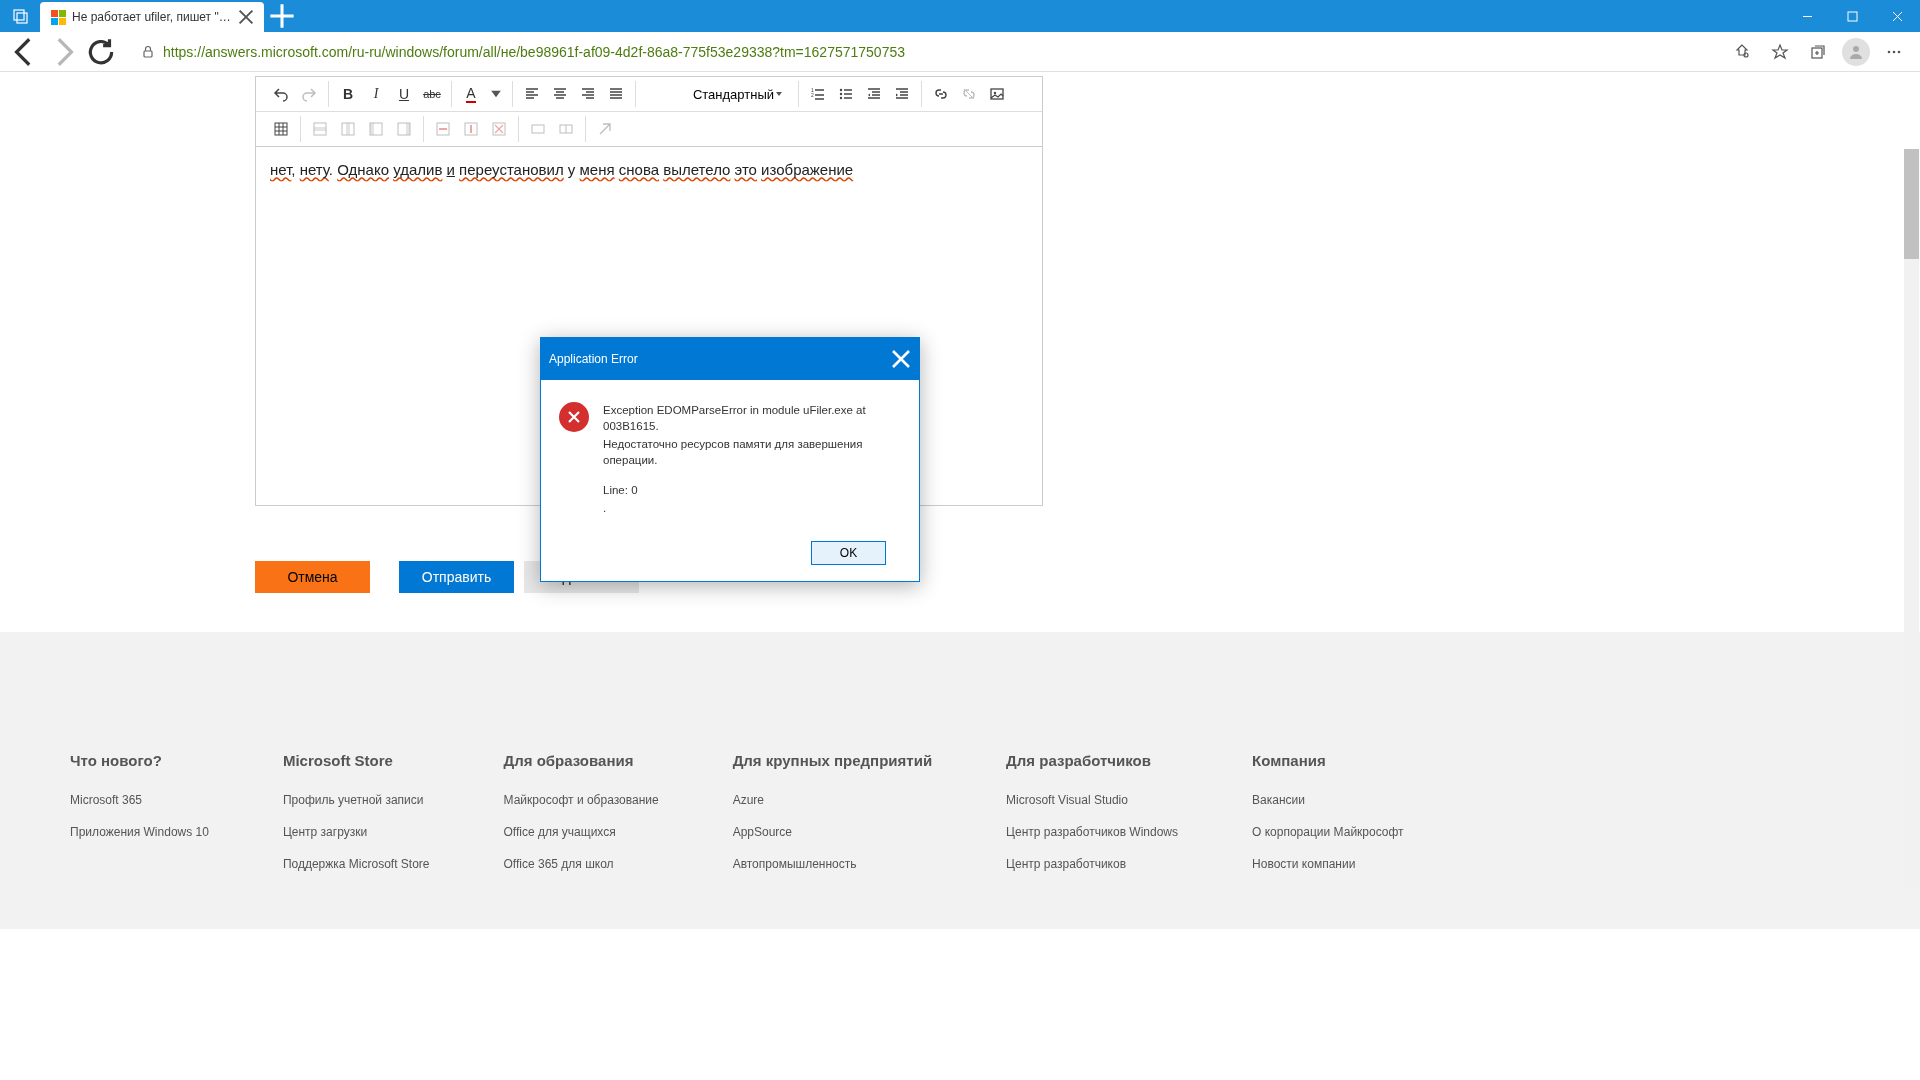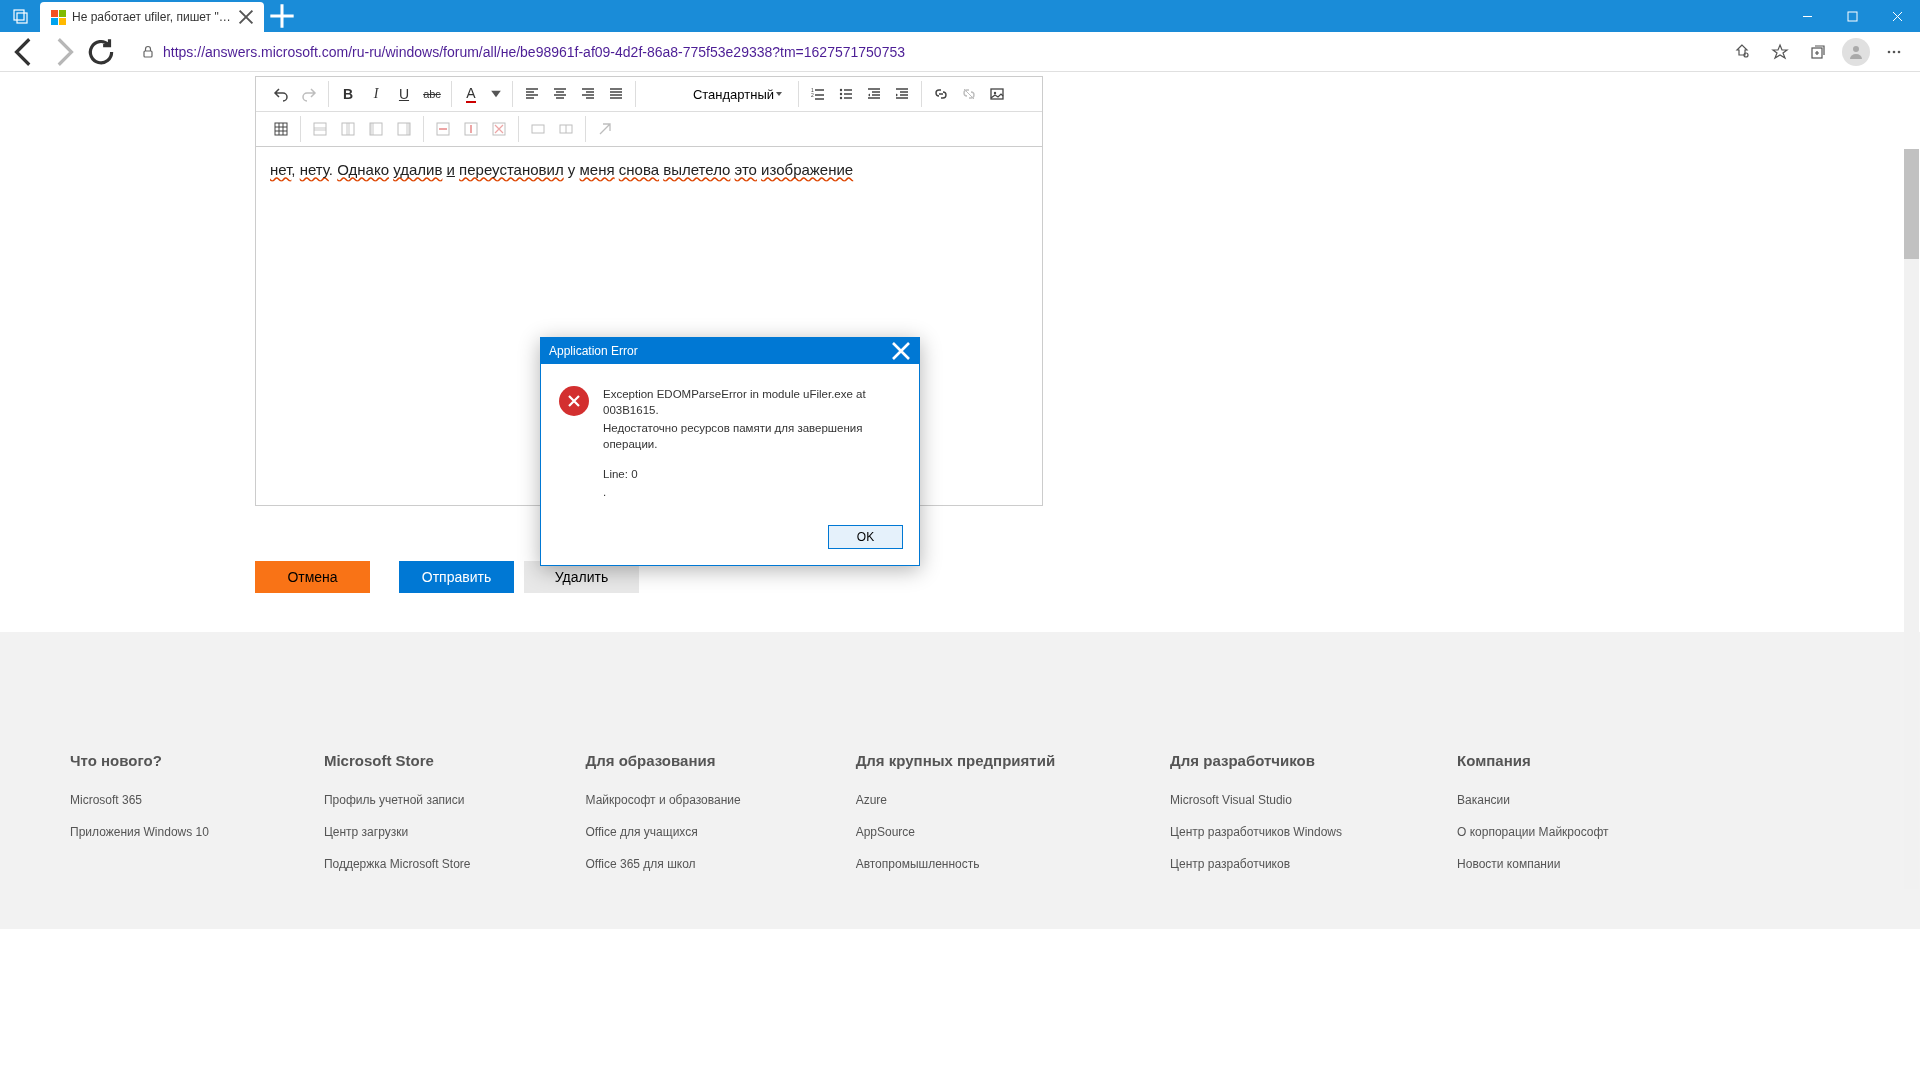--- a/index.html
+++ b/index.html
@@ -17,21 +17,21 @@
 .new-tab { width: 28px; height: 28px; display:flex;align-items:center;justify-content:center; margin-left: 4px; }
 .win-controls { position:absolute; right:0; top:0; display:flex; height:32px; }
 .win-btn { width: 45px; height: 32px; display:flex;align-items:center;justify-content:center; }
 .win-btn svg { width: 11px; height: 11px; }
 
 .addr-bar { height: 40px; background: #fff; border-bottom: 1px solid #e0e0e0; display:flex; align-items:center; padding: 0 8px; gap: 4px; }
 .nav-btn { width: 34px; height: 34px; display:flex;align-items:center;justify-content:center; border-radius:4px; }
 .nav-btn.disabled svg { opacity: 0.35; }
 .url-field { flex:1; display:flex; align-items:center; height: 30px; border: 1px solid transparent; border-radius: 15px; padding: 0 12px; gap: 8px; font-size: 14px; color:#666; margin: 0 6px; }
 .url-field .lock { width:14px; height:14px; }
-.url-text { color: #4c1d95; text-align: right; }
+.url-text { color: #4d7c0f; text-align: right; }
 .addr-right { display:flex; gap: 2px;}
 .addr-icon { width: 36px; height: 34px; display:flex;align-items:center;justify-content:center; }
 .avatar { width: 28px; height: 28px; border-radius:50%; background:#e0e0e0; display:flex;align-items:center;justify-content:center; }
 
 
 .page { background:#fff; position: relative; }
 .editor-wrap { margin: 4px auto 0 auto; width: 788px; position: relative; left: -311px; }
 .toolbar { border: 1px solid #ccc; border-bottom: none; display:flex; flex-wrap:wrap; }
 .tb-row { display:flex; width:100%; padding: 4px 6px; gap: 0; }
 .tb-group { display:flex; border-right: 1px solid #ddd; padding: 0 6px; align-items:center; gap:2px; }
@@ -44,35 +44,35 @@
 .editor-body .txt { color: #222; }
 .editor-body .redword { text-decoration: underline wavy #d40; text-decoration-skip-ink: none; }
 
 .action-buttons { margin-top: 55px; display:flex; gap:10px; }
 .action-btn { width: 115px; height: 32px; display:flex;align-items:center;justify-content:center; font-size:14px; border:none; cursor:pointer; }
 .action-btn.cancel { background:#f97316; }
 .action-btn.send { background:#0078d4; color:#fff;margin-left:19px; }
 .action-btn.delete { background:#e8e8e8; }
 
 
-.footer { background:#f2f2f2; margin-top: 39px; padding: 120px 70px 40px 70px; display:flex; gap: 115px; }
+.footer { background:#f2f2f2; margin-top: 39px; padding: 120px 70px 40px 70px; display:flex; gap: 74px; }
 .footer-col h3 { font-size: 15px; font-weight:600; margin-bottom: 24px; color:#555; }
 .footer-col a { display:block; font-size: 12px; color:#555; text-decoration:none; margin-bottom: 18px; }
 
 
 .dialog { position:absolute; left:540px; top:337px; width:380px; background:#fff; border:1px solid #0078d4; box-shadow: 0 4px 20px rgba(0,0,0,0.3); }
-.dialog-title { background:#0078d4; color:#fff; height: 26px; display:flex; align-items:center; justify-content:space-between; padding: 0 8px; font-size:12px; }
+.dialog-title { background:#0078d4; color:#fff; height: 42px; display:flex; align-items:center; justify-content:space-between; padding: 0 8px; font-size:12px; }
 .dialog-close { width:20px; height:20px; display:flex;align-items:center;justify-content:center;cursor:pointer; }
 .dialog-body { padding: 22px 18px 14px 18px; display:flex; gap:14px; font-size:11.5px; color:#333; }
 .err-icon { width:30px; height:30px; border-radius:50%; background:#d32f2f; display:flex;align-items:center;justify-content:center; flex-shrink:0; }
 .err-icon svg { width:16px; height:16px; }
 .dialog-msg p { margin-bottom: 2px; line-height:1.4; }
 .dialog-msg .line2 { margin-top: 14px; }
 .dialog-msg .dot { margin-top: 2px; }
-.dialog-foot { padding: 8px 16px 16px 16px; display:flex; justify-content:flex-end; border-top:0; }
+.dialog-foot { padding: 8px 33px 16px 16px; display:flex; justify-content:flex-end; border-top:0; }
 .dialog-ok { width: 75px; height: 24px; border:1px solid #0078d4; background:#e5f1fb; font-size:12px; cursor:pointer; }
 
 .scrollbar { position:absolute; right:1px; top:73px; width:15px; height: 740px; background:#f1f1f1; }
 .scrollbar-thumb { width:100%; background:#c1c1c1; height: 110px; margin-top: 0; }
 </style>
 </head>
 <body>
 
 <div class="browser-top">
   <div class="tab-btn-left">

